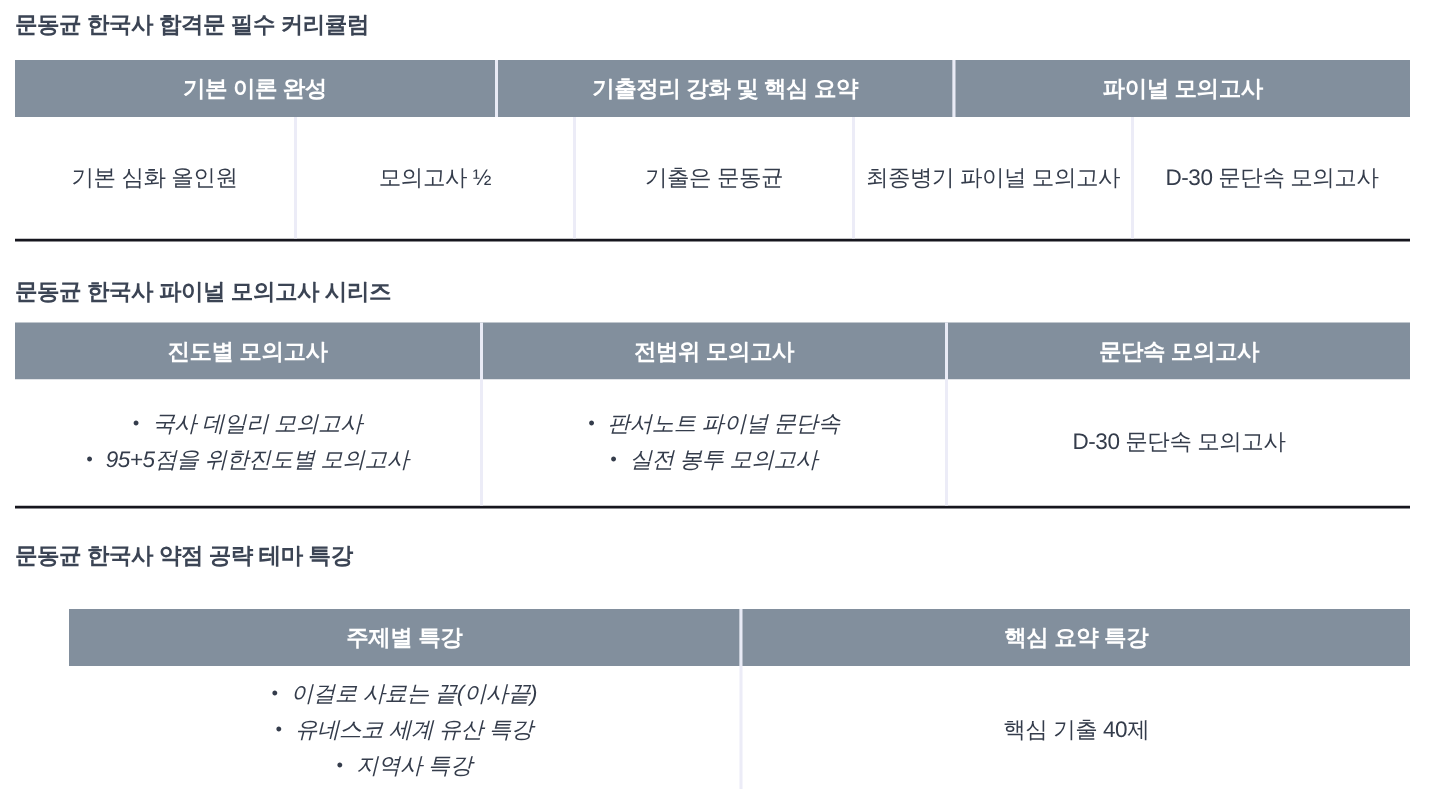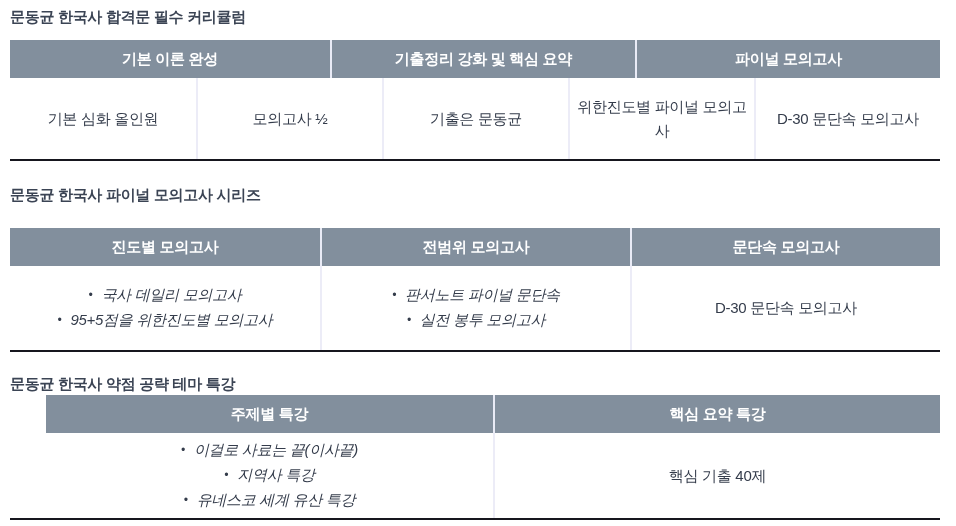--- a/index.html
+++ b/index.html
@@ -11,22 +11,22 @@
   }
   .page{padding:9px 16px 0 10px;}
   .section{margin:0;}
   .section + .section.s2{margin-top:26px;}
   .section + .section.s3{margin-top:24px;}
   .section-title{
     font-size:15px;line-height:16px;font-weight:700;
     color:#3b4454;letter-spacing:-0.3px;margin:0 0 15px 0;
   }
   .s1 .section-title{}
-  .s2 .section-title{margin-bottom:25px;}
-  .s3 .section-title{margin-bottom:3px;}
+  .s2 .section-title{margin-bottom:12px;}
+  .s3 .section-title{margin-bottom:27px;}
   .ctable{border-bottom:2px solid #16161e;}
   .thead{display:grid;}
   .tbody{display:grid;}
   .cols3{grid-template-columns:34.4% 32.8% 32.8%;}
   .cols6{grid-template-columns:repeat(5,1fr);}
   .cols3e{grid-template-columns:repeat(3,1fr);}
   .cols2{grid-template-columns:repeat(2,1fr);margin-left:36px;}
   .th{
     background:#828f9d;color:#ffffff;font-weight:700;font-size:15px;
     height:38px;display:flex;align-items:center;justify-content:center;
@@ -62,21 +62,21 @@
         <div class="td h-t1">
             <span class="plain">기본 심화 올인원</span>
           </div>
         <div class="td h-t1">
             <span class="plain">모의고사 ½</span>
           </div>
         <div class="td h-t1">
             <span class="plain">기출은 문동균</span>
           </div>
         <div class="td h-t1">
-            <span class="plain">위한진도별 파이널 모의고사</span>
+            <span class="plain">최종병기 파이널 모의고사</span>
           </div>
         <div class="td h-t1">
             <span class="plain">D-30 문단속 모의고사</span>
           </div>
       </div>
     </div>
   </div>
 
   <div class="section s2">
     <h2 class="section-title">문동균 한국사 파이널 모의고사 시리즈</h2>
@@ -105,22 +105,22 @@
   <div class="section s3">
     <h2 class="section-title">문동균 한국사 약점 공략 테마 특강</h2>
     <div class="ctable">
       <div class="thead cols2">
         <div class="th">주제별 특강</div>
         <div class="th">핵심 요약 특강</div>
       </div>
       <div class="tbody cols2">
         <div class="td h-t3">
           <div class="li">이걸로 사료는 끝(이사끝)</div>
+          <div class="li">유네스코 세계 유산 특강</div>
           <div class="li">지역사 특강</div>
-          <div class="li">유네스코 세계 유산 특강</div>
         </div>
         <div class="td h-t3">
           <span class="plain">핵심 기출 40제</span>
         </div>
       </div>
     </div>
   </div>
 
 </div>
 

